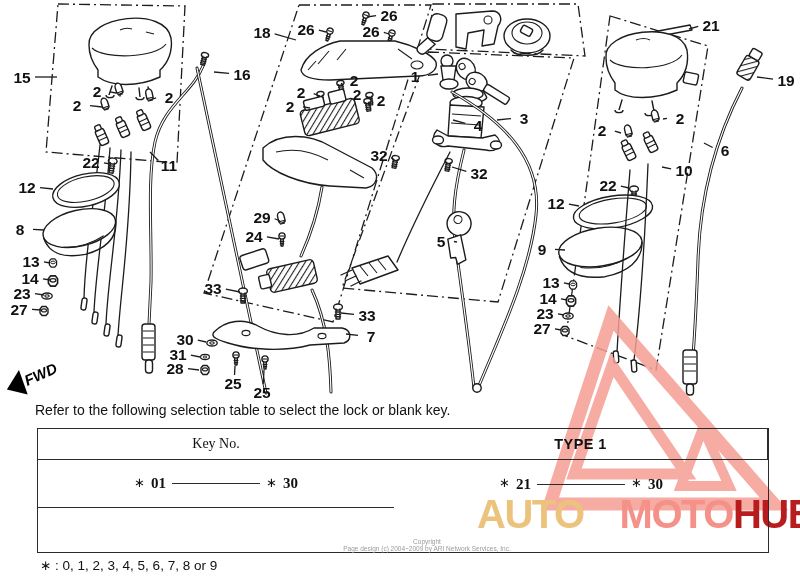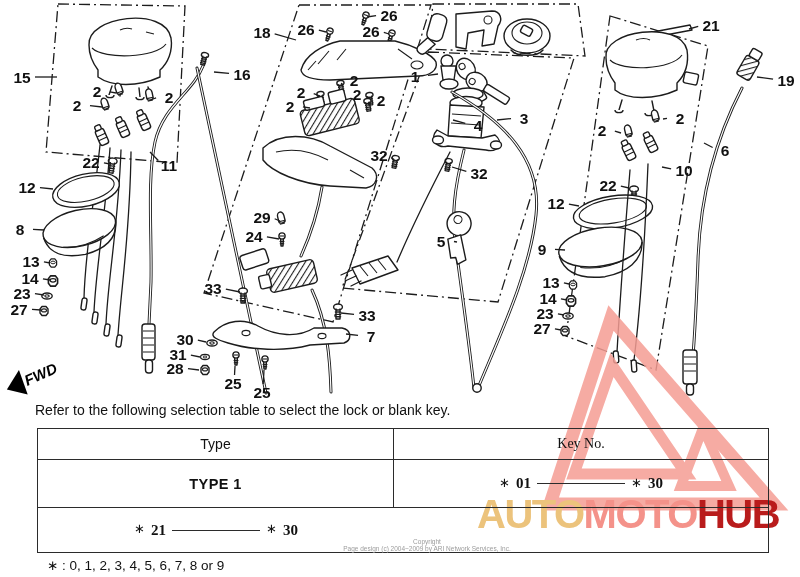--- a/index.html
+++ b/index.html
@@ -22,21 +22,21 @@
             display:grid;grid-template-columns:356px 1fr;grid-template-rows:31px 48px 44px;
             border:1.6px solid #2b2b2b;}
   .cell{display:flex;align-items:center;justify-content:center;font-size:14px;
         border-right:1.6px solid #2b2b2b;border-bottom:1.6px solid #2b2b2b;background:transparent;}
   .cell.last-col{border-right:none;font-family:Liberation Serif, serif;}
   .cell.last-row{border-bottom:none;}
   .cell.typerow{font-weight:bold;letter-spacing:.4px;font-size:14.5px;}
   .keyrange{display:flex;align-items:center;gap:6px;font-size:15px;font-weight:bold;}
   .keyrange .star{font-weight:normal;font-size:13px;transform:translateY(-1px);}
   .keyline{width:88px;border-top:1.6px solid #2b2b2b;height:0;}
-  .footnote{position:absolute;left:47px;top:557px;font-size:13.5px;z-index:30;}
+  .footnote{position:absolute;left:40px;top:557px;font-size:13.5px;z-index:30;}
   .copyright{position:absolute;left:322px;top:538px;width:210px;z-index:30;text-align:center;
              font-size:6.5px;line-height:7px;color:#9b9b9b;}
   
   .wm{position:absolute;left:0;top:0;z-index:20;pointer-events:none;}
   .wm-text{position:absolute;left:477px;top:492px;z-index:20;pointer-events:none;
            font-size:40px;font-weight:bold;letter-spacing:-1.5px;white-space:nowrap;}
 </style>
 </head>
 <body>
 
@@ -406,26 +406,25 @@
       </g>
   </svg>
 
   <svg class="wm" width="800" height="577" viewBox="0 0 800 577">
     <g fill="none" stroke-width="13" stroke-linejoin="miter" opacity="0.85">
       <path class="wm-tri" d="M611,318 L550,504 L774,504 Z" stroke="#f59d94"></path>
       <path class="wm-tri" d="M612,365 L574,474 L686,474 Z" stroke-width="11" stroke="#f59d94"></path>
       <path class="wm-tri" d="M703,428 L681,486 L729,486 Z" stroke-width="10" stroke="#f59d94"></path>
     </g>
   </svg>
-  <div class="wm-text"><span style="color: rgb(236, 195, 124);">AUTO</span><span style="color: rgb(244, 146, 138);">MOTO</span><span style="color: #b91c1c;">HUB</span></div>
+  <div class="wm-text"><span style="color: rgb(236, 195, 124);">AUTO</span><span style="color: rgb(244, 146, 138); margin-left: 36px;">MOTO</span><span style="color: #b91c1c;">HUB</span></div>
 
   <div class="caption">Refer to the following selection table to select the lock or blank key.</div>
 
   <div class="keytable">
-    <div class="cell">Type</div>
     <div class="cell last-col">Key No.</div>
 
     <div class="cell typerow">TYPE 1</div>
     <div class="cell last-col">
       <span class="keyrange">
         <span class="star">∗</span>
         <span>01</span>
         <span class="keyline"></span>
         <span class="star">∗</span>
         <span>30</span>

